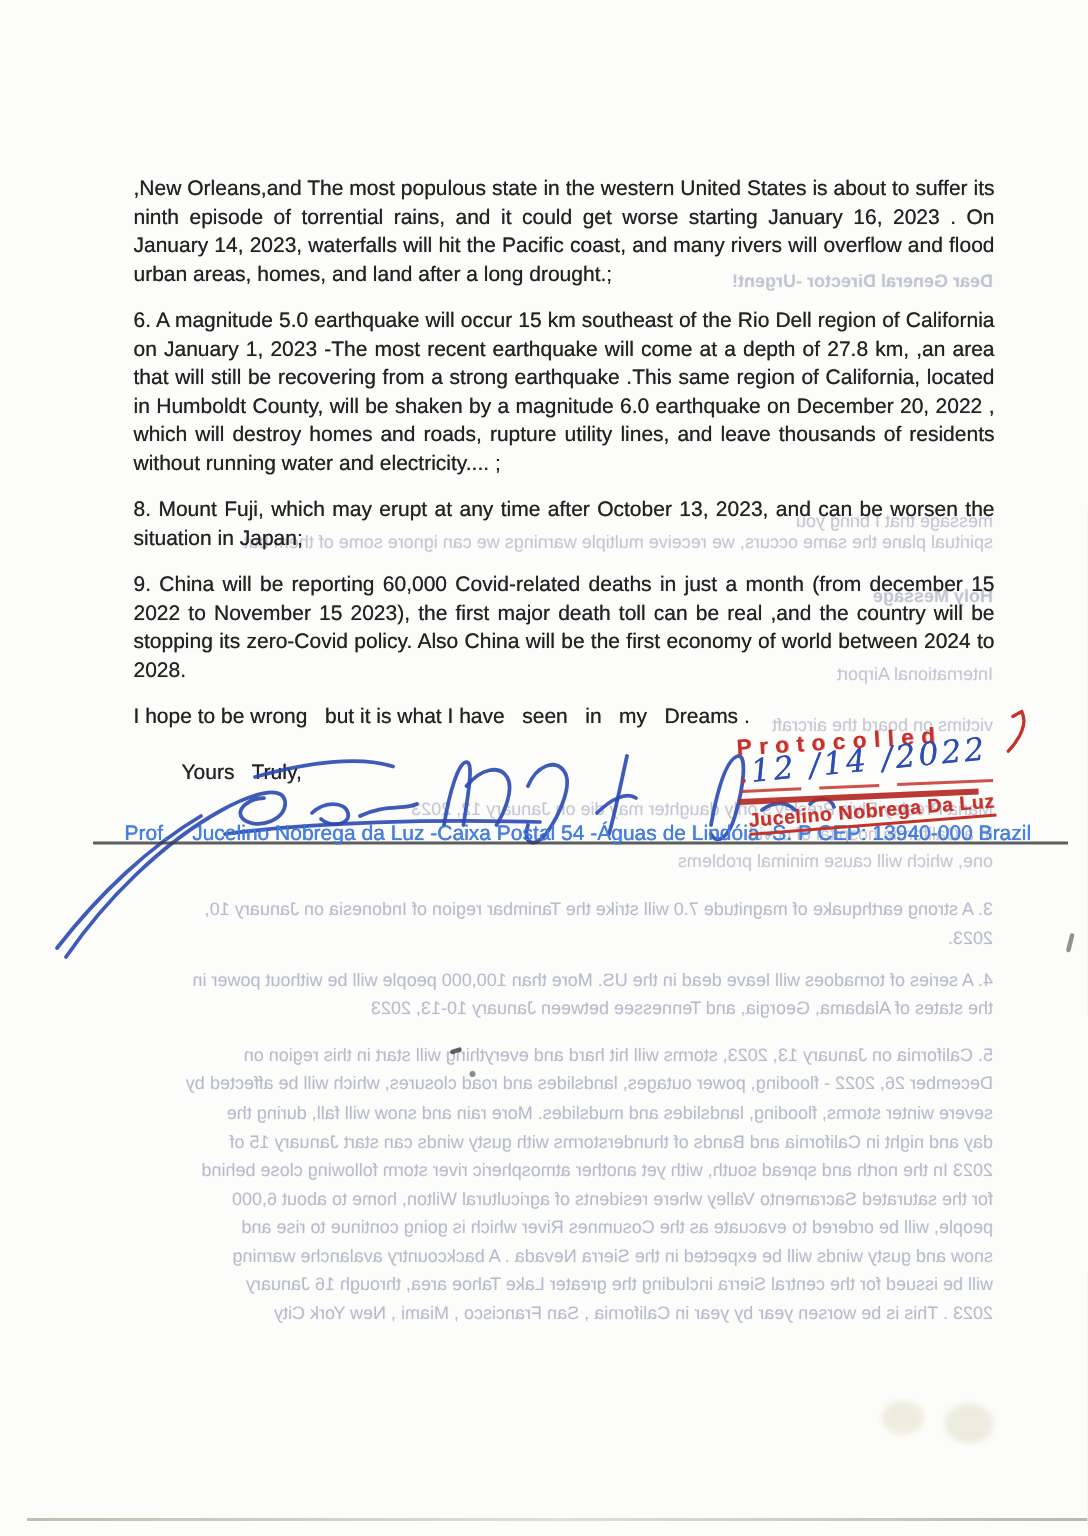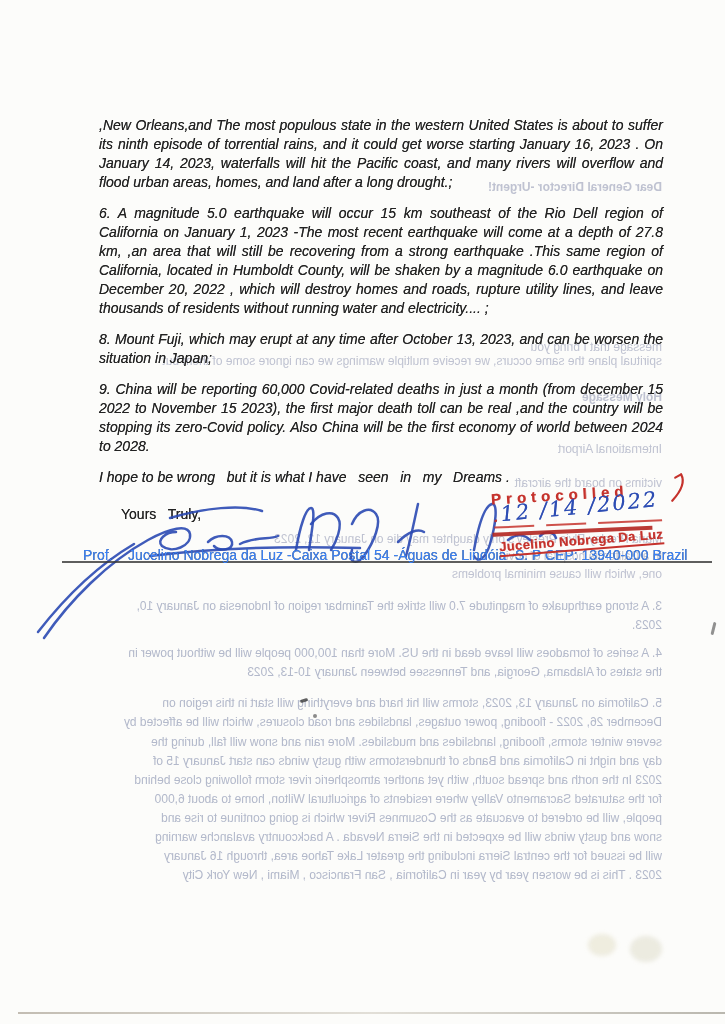--- a/index.html
+++ b/index.html
@@ -11,21 +11,21 @@
     color:#242424;
   }
   
   .letter-body{
     position:absolute;left:83px;top:116px;width:580px;
     font-size:14px;line-height:19px;
     text-align:justify;
     color:#222;
     text-shadow:0 0 .45px rgba(20,20,20,.75);
   }
-  .letter-body p{margin:0 0 12px 16px;font-style:italic;}
+  .letter-body p{margin:0 0 12px 6px;}
   .closing{white-space:pre-wrap;text-align:left;}
   .valediction{position:absolute;left:83px;top:506px;font-size:14px;white-space:pre-wrap;color:#222;text-shadow:0 0 .45px rgba(20,20,20,.75);margin-left:38px;}
   .address{position:absolute;left:83px;top:547px;width:610px;font-size:14px;white-space:pre-wrap;color:#3b82f6;text-shadow:0 0 .45px rgba(20,20,20,.75);}
   .rule{position:absolute;left:62px;top:561px;width:650px;height:2px;background:#3a3a3a;opacity:.82;}
   
   .sig{position:absolute;left:30px;top:496px;width:560px;height:150px;pointer-events:none;}
   .sig path{fill:none;stroke:#2a49b2;stroke-width:2.5;stroke-linecap:round;stroke-linejoin:round;opacity:.9;}
   
   .stamp{position:absolute;left:492px;top:484px;width:215px;height:72px;transform:rotate(-2.5deg);}
   .stamp-title{

